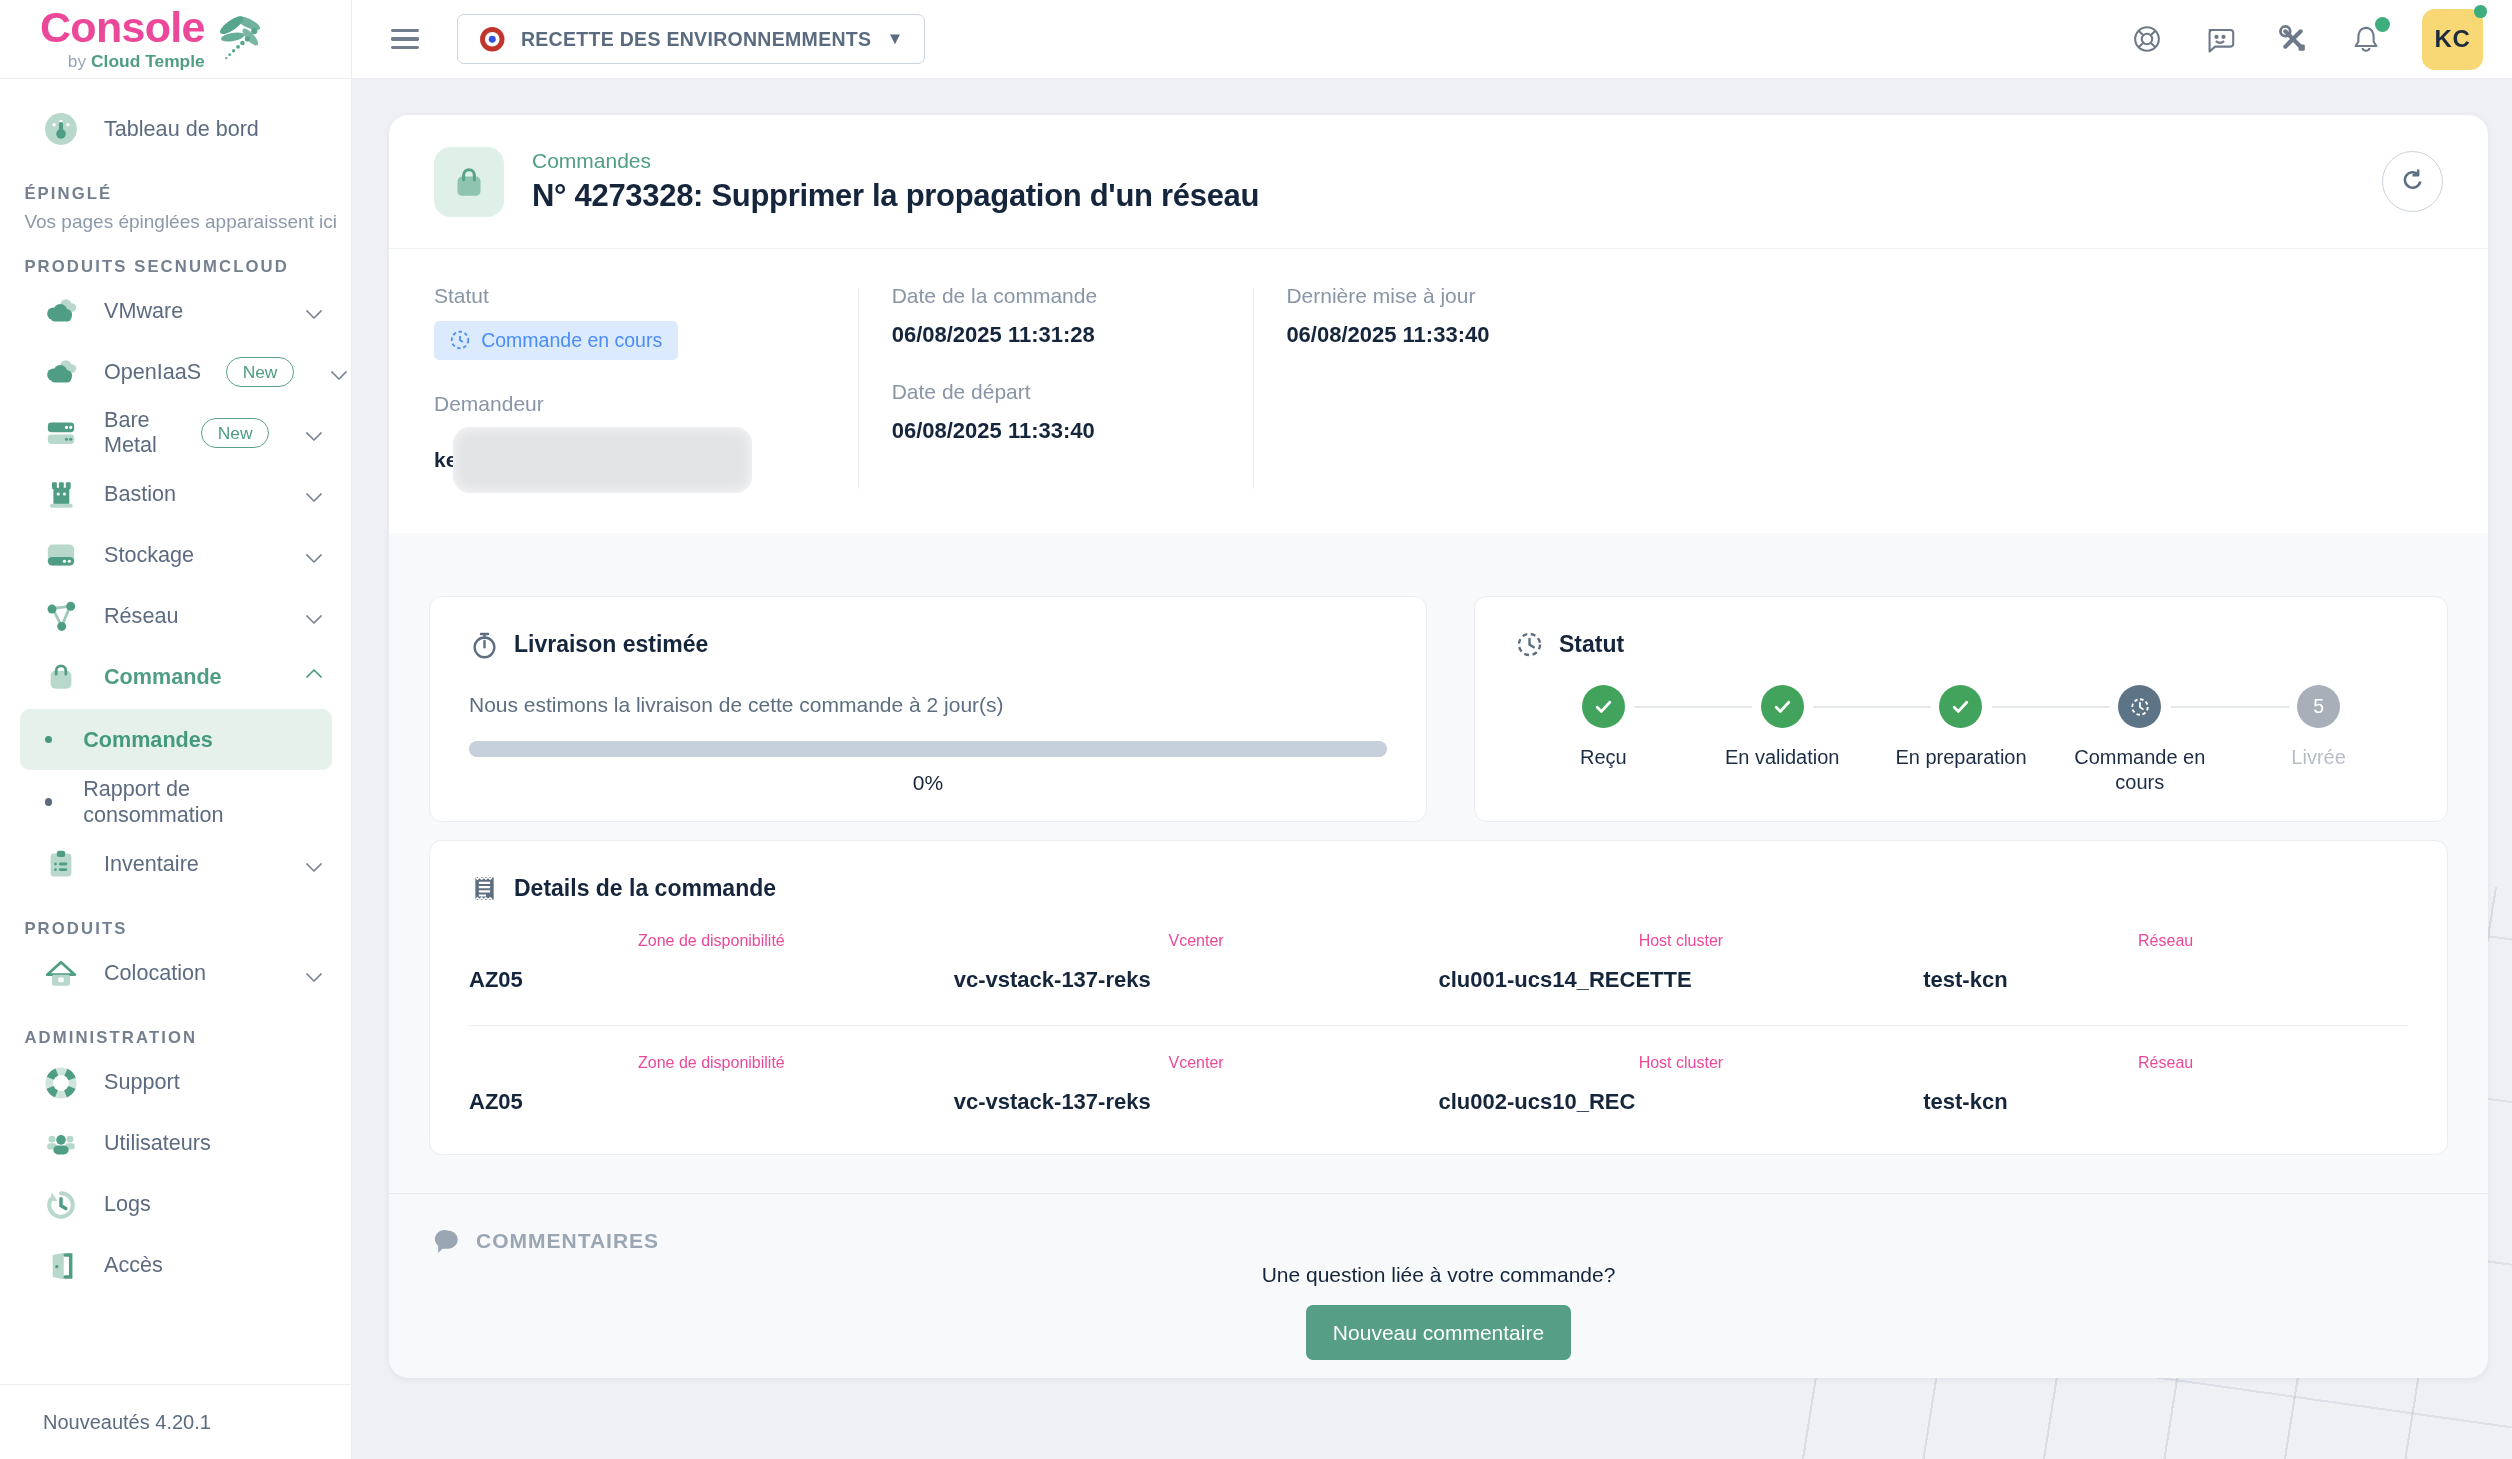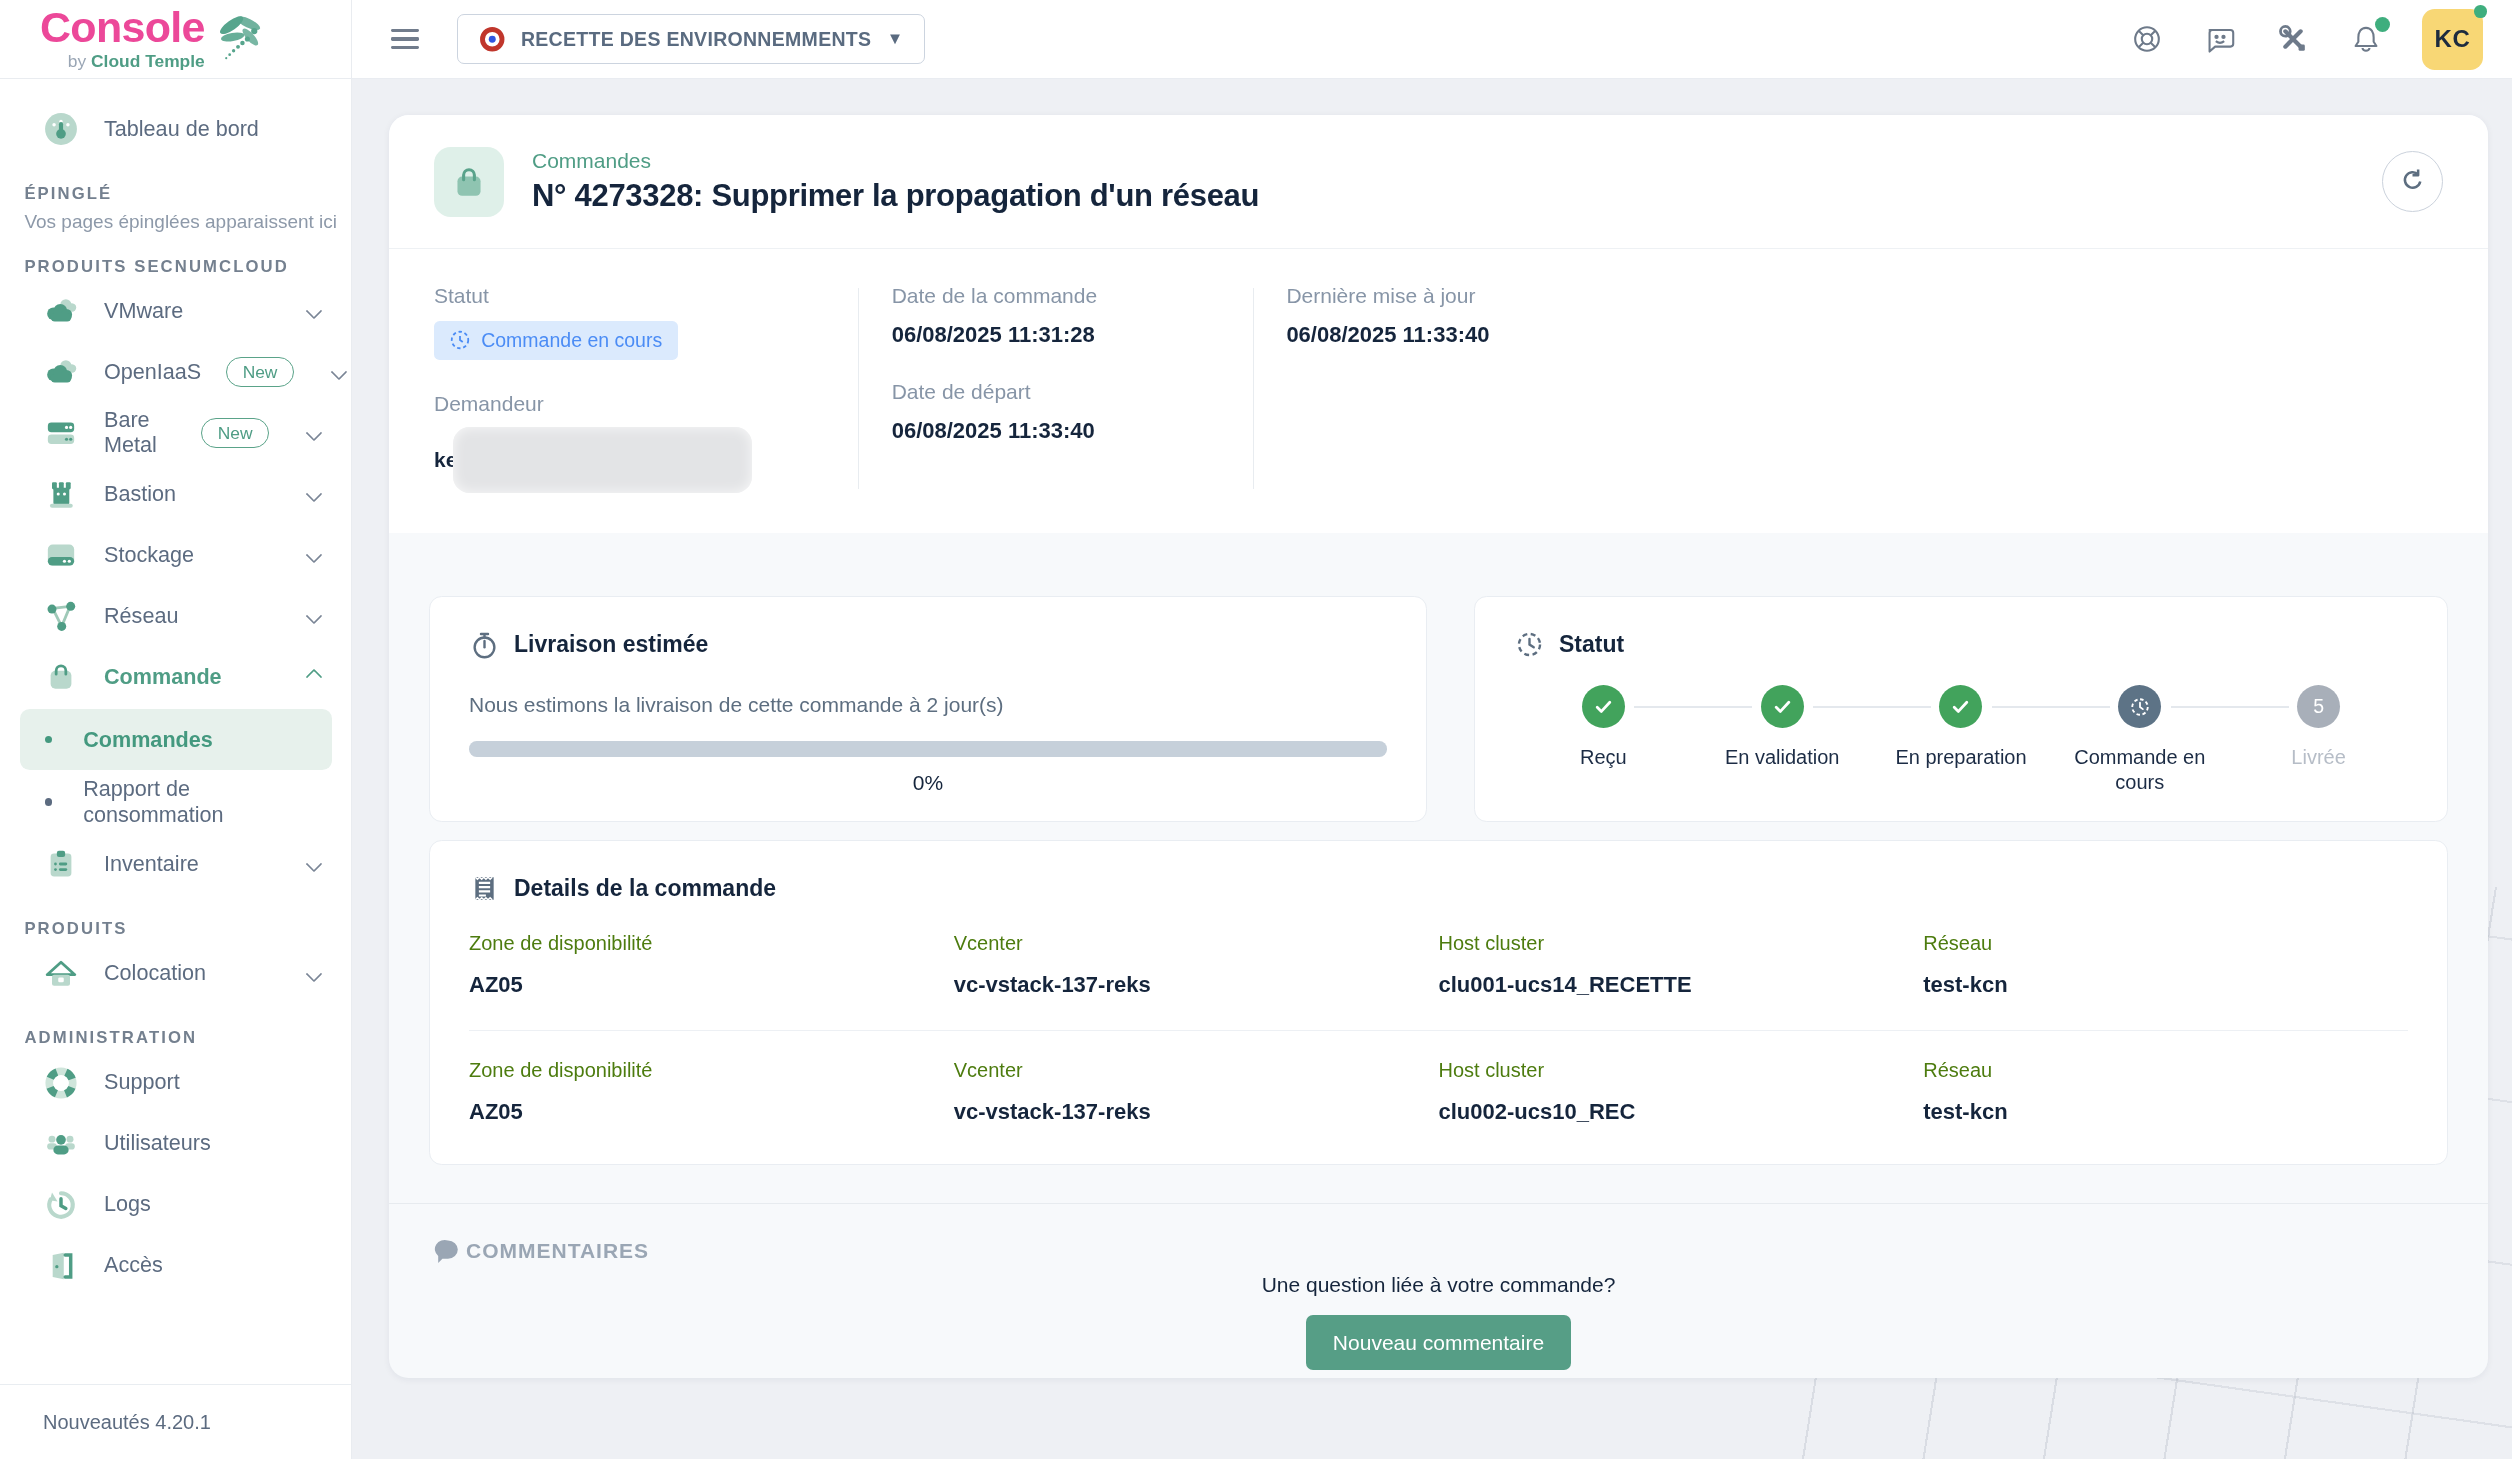--- a/index.html
+++ b/index.html
@@ -115,25 +115,25 @@
   .step.current .step-circ { background:#5d7386; }
   .step.pending .step-circ { background:#a8afb9; color:#fff; font-size:19.5px; }
   .step-lbl { margin-top:16.7px; font-size:20px; color:#1c2c45; text-align:center; line-height:1.25; max-width:154px; }
   .step.pending .step-lbl { color:#b6bdc7; }
 
   .details-card { margin:18px 40px 0; background:#fff; border:0.7px solid #e9edf2; border-radius:12.6px;
     padding:32px 39px 7px; }
   .d-row { display:flex; padding:28px 0 32px; }
   .d-row + .d-row { border-top:0.7px solid #edf0f4; }
   .d-cell { flex:1; }
-  .d-label { font-size:20px; color:#4d7c0f; }
+  .d-label { font-size:16px; color:#ec4899;text-align:center; }
   .d-value { font-size:22px; font-weight:bold; color:#15253c; margin-top:16.7px; }
 
   .comments { border-top:0.7px solid #e7ebef; margin-top:38px; padding:33px 45px 0; }
-  .comments-head { display:flex; align-items:center; gap:4px; font-size:21px; font-weight:bold;
+  .comments-head { display:flex; align-items:center; gap:14px; font-size:21px; font-weight:bold;
     color:#9aa6b4; letter-spacing:1px; }
   .comments-center { display:flex; flex-direction:column; align-items:center; margin-top:8.4px; }
   .question { font-size:21px; color:#15253c; }
   .btn-green { margin-top:18px; background:#569e86; color:#fff; font-size:21px; border:none;
     border-radius:7px; padding:15.4px 26.5px; cursor:pointer; font-family:inherit; }
 </style>
 </head>
 <body>
 
 <aside class="sidebar">

